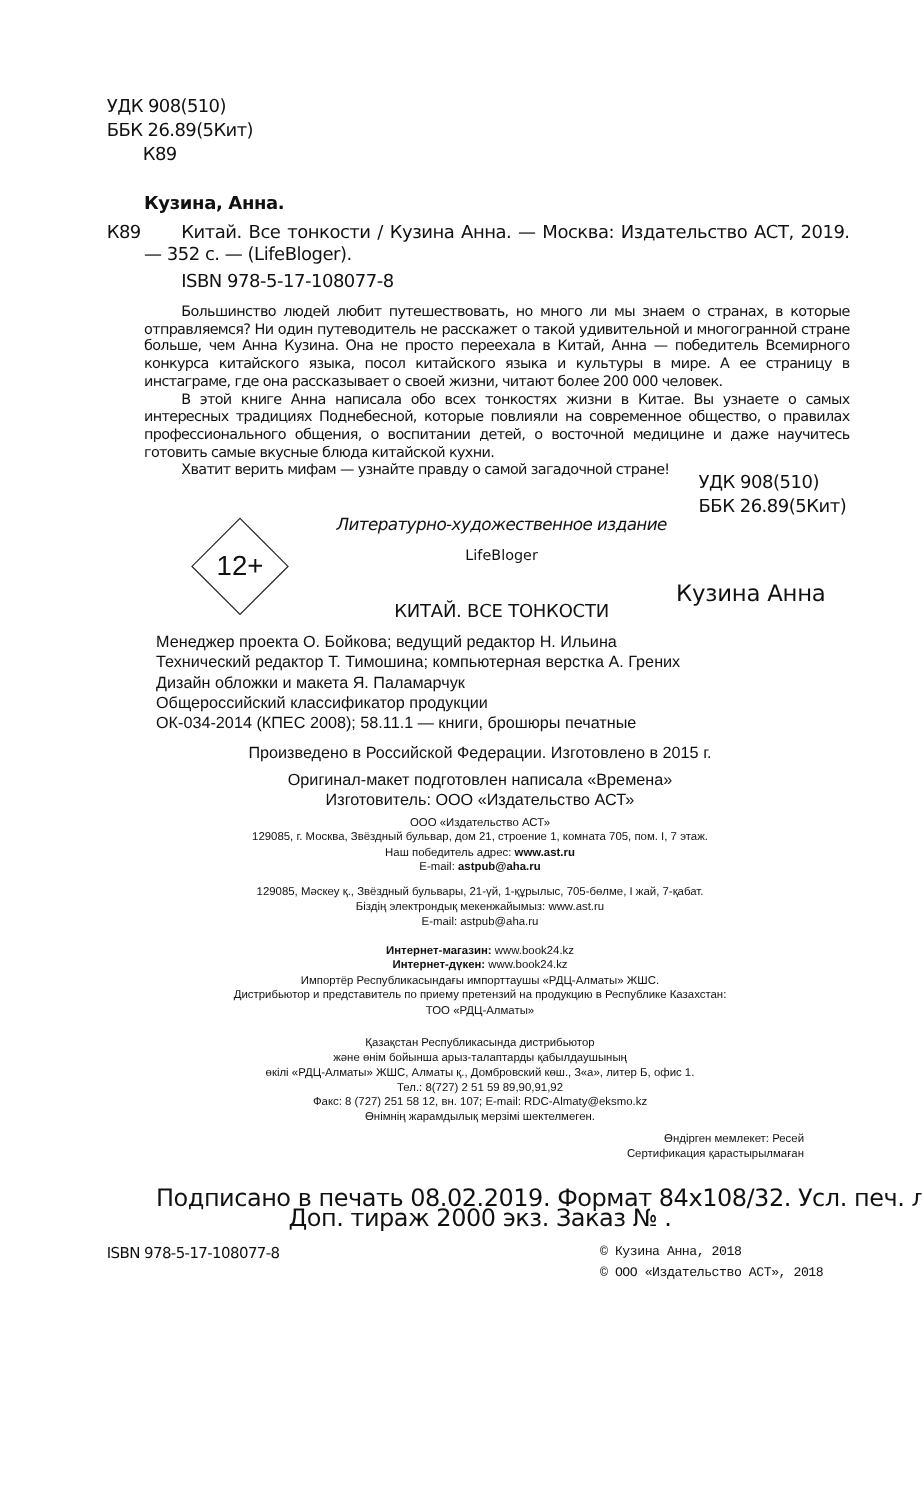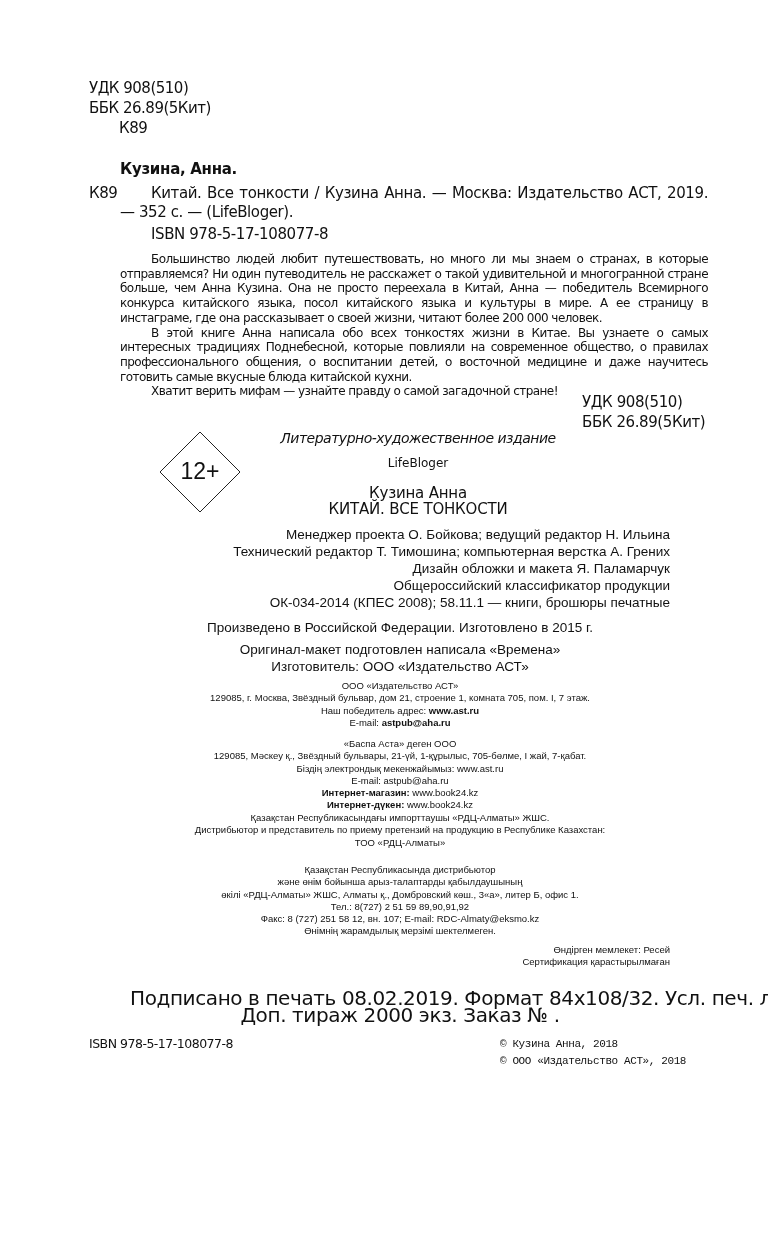--- a/index.html
+++ b/index.html
@@ -19,24 +19,24 @@
 
     .udk-right { left: 582px; top: 392px; font-size: 15px; line-height: 20px; font-family: "DejaVu Sans", sans-serif; letter-spacing: -0.4px; }
     .udk-right span { display: block; }
 
     .diamond { left: 159px; top: 431px; width: 82px; height: 82px; }
     .age-label { left: 160px; top: 458px; width: 80px; text-align: center; font-size: 23px; font-family: "Liberation Sans", sans-serif; }
 
     .center-block { left: 130px; width: 540px; text-align: center; }
     .genre { top: 430px; font-size: 14px; font-style: italic; font-family: "DejaVu Sans", sans-serif; letter-spacing: -0.5px; left: 148px; width: 540px; }
     .series { top: 456px; font-size: 12px; font-family: "DejaVu Sans", sans-serif; }
-    .author2 { top: 484px; font-size: 15px; font-family: "DejaVu Sans", sans-serif; letter-spacing: -0.2px; }
+    .author2 { top: 484px; font-size: 19px; font-family: "DejaVu Sans", sans-serif; letter-spacing: -0.2px; text-align: right; }
     .title2 { top: 500px; font-size: 15px; font-family: "DejaVu Sans", sans-serif; letter-spacing: -0.2px; }
 
-    .credits { top: 526px; font-size: 13.5px; line-height: 17px; font-family: "Liberation Sans", sans-serif; left: 130px; width: 540px; text-align: right; }
+    .credits { top: 526px; font-size: 13.5px; line-height: 17px; font-family: "Liberation Sans", sans-serif; left: 130px; width: 540px; text-align: left; }
     .credits div { white-space: nowrap; }
 
     .produced { top: 620px; font-size: 13.5px; font-family: "Liberation Sans", sans-serif; }
     .maket { top: 641px; font-size: 13.5px; line-height: 17px; font-family: "Liberation Sans", sans-serif; }
 
     .small { left: 130px; width: 540px; text-align: center; font-size: 9.5px; line-height: 12.3px; font-family: "Liberation Sans", sans-serif; }
     .small div { white-space: nowrap; }
     .small b { font-weight: bold; }
     .small-ru { top: 680px; }
     .small-kz { top: 738px; }
@@ -101,33 +101,32 @@
 </div>
 
 <div class="abs small small-ru">
   <div>ООО «Издательство АСТ»</div>
   <div>129085, г. Москва, Звёздный бульвар, дом 21, строение 1, комната 705, пом. I, 7 этаж.</div>
   <div><span>Наш победитель адрес: </span><b>www.ast.ru</b></div>
   <div><span>E-mail: </span><b>astpub@aha.ru</b></div>
 </div>
 
 <div class="abs small small-kz">
-  <div>«Баспа Аста» деген ООО</div>
   <div>129085, Мәскеу қ., Звёздный бульвары, 21-үй, 1-құрылыс, 705-бөлме, I жай, 7-қабат.</div>
   <div>Біздің электрондық мекенжайымыз: www.ast.ru</div>
   <div>E-mail: astpub@aha.ru</div>
 </div>
 
 <div class="abs small small-shop">
   <div><b>Интернет-магазин:</b><span> www.book24.kz</span></div>
   <div><b>Интернет-дүкен:</b><span> www.book24.kz</span></div>
 </div>
 
 <div class="abs small small-imp">
-  <div>Қазақстан Республикасындағы импорттаушы «РДЦ-Алматы» ЖШС.</div>
+  <div>Импортёр Республикасындағы импорттаушы «РДЦ-Алматы» ЖШС.</div>
   <div>Дистрибьютор и представитель по приему претензий на продукцию в Республике Казахстан:</div>
   <div>ТОО «РДЦ-Алматы»</div>
 </div>
 
 <div class="abs small small-dist">
   <div>Қазақстан Республикасында дистрибьютор</div>
   <div>және өнім бойынша арыз-талаптарды қабылдаушының</div>
   <div>өкілі «РДЦ-Алматы» ЖШС, Алматы қ., Домбровский көш., 3«а», литер Б, офис 1.</div>
   <div>Тел.: 8(727) 2 51 59 89,90,91,92</div>
   <div>Факс: 8 (727) 251 58 12, вн. 107;  E-mail: RDC-Almaty@eksmo.kz</div>

